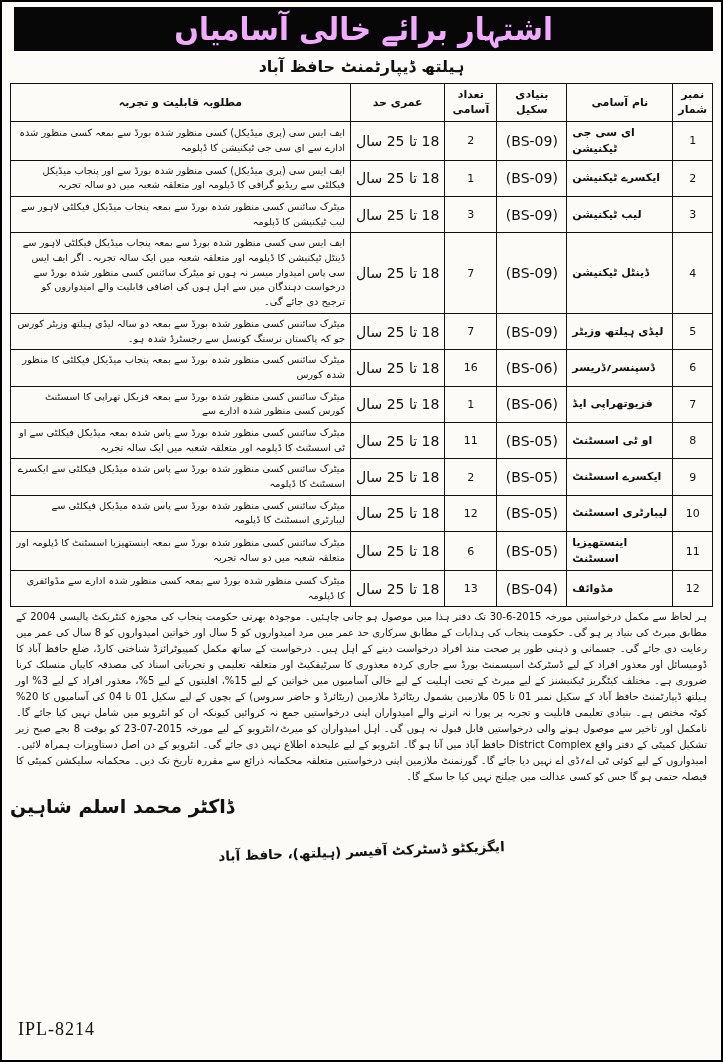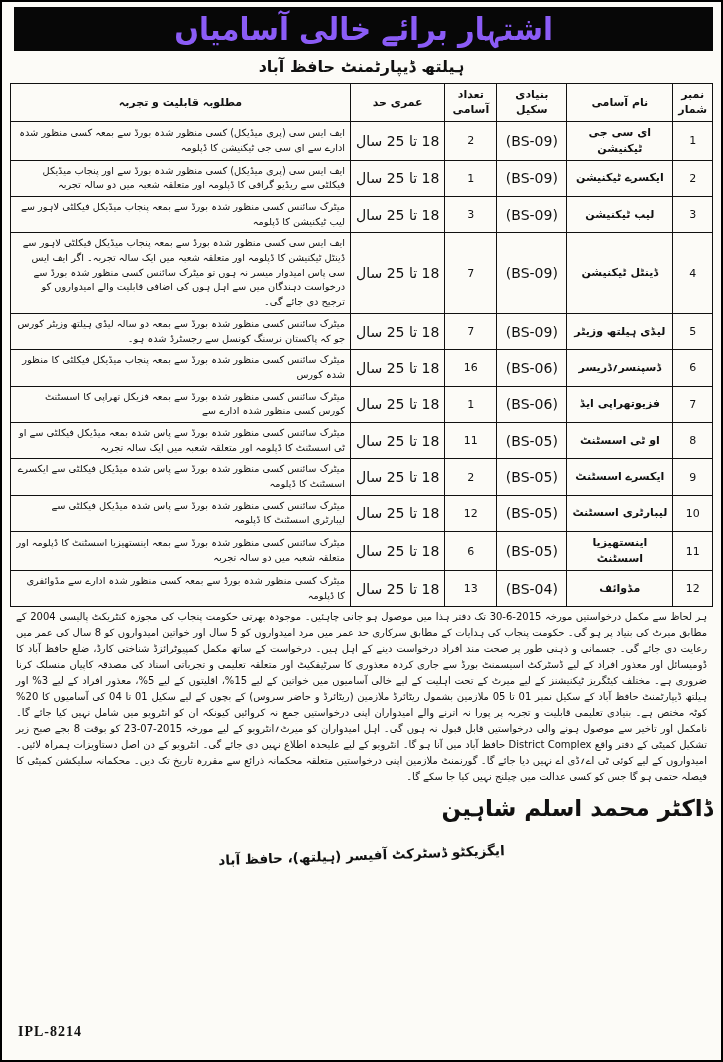--- a/index.html
+++ b/index.html
@@ -12,21 +12,21 @@
   .page {
     width:723px; height:1062px;
     background:#fcfbf7;
     border:2px solid #000;
     overflow:hidden;
     position:relative;
     padding:4px 8px 0 8px;
   }
   .banner {
     background:#070707;
-    color:#8b5cf6;
+    color:#f0abfc;
     height:44px;
     display:flex; align-items:center; justify-content:center;
     margin:1px 0 6px 4px;
   }
   .banner span {
     font-size:29px; font-weight:bold;
     letter-spacing:4px;
     transform:scaleY(1.08);
     white-space:nowrap;
   }
@@ -50,21 +50,21 @@
     border:1.3px solid #111;
     padding:3px 5px;
     vertical-align:middle;
   }
   .vacancy th {
     font-size:11px; font-weight:bold;
     text-align:center;
     line-height:1.4;
   }
   .cell-no { direction:ltr; text-align:center; font-size:11px; }
-  .cell-post { text-align:center; font-size:11px; font-weight:bold; line-height:1.45;margin-top:16px; }
+  .cell-post { text-align:left; font-size:11px; font-weight:bold; line-height:1.45;margin-top:16px; }
   .cell-scale { direction:ltr; text-align:center; font-size:14px; white-space:nowrap; }
   .cell-count { direction:ltr; text-align:center; font-size:11px; }
   .cell-age { text-align:center; font-size:14px; white-space:nowrap; }
   .cell-qualification { font-size:9.8px; line-height:1.5; text-align:right;margin-left:19px; }
   .rules-heading-wrap {
     text-align:right;
     padding:9px 86px 4px 0;
   }
   .rules-heading {
     display:inline-block;
@@ -72,37 +72,37 @@
     border-bottom:3px solid #000;
     padding-bottom:2px;
   }
   .rules-body {
     font-size:10px; line-height:1.6;
     text-align:justify;
     margin:2px 6px 0 6px;
   }
   .signature { margin-top:10px; }
   .sig-name {
-    text-align:right;
-    font-size:23px; font-weight:bold;
+    text-align:left;
+    font-size:19px; font-weight:bold;
     letter-spacing:1px;
   }
   .sig-designation {
     text-align:center;
     font-size:13.5px; font-weight:bold;
     margin-top:26px;
     transform:rotate(-2deg);
   }
   .footer-code {
     position:absolute;
     left:16px; bottom:20px;
     direction:ltr;
     font-family:"Liberation Serif", serif;
-    font-weight:bold;
-    font-size:14px;
+    font-weight:normal;
+    font-size:18px;
     letter-spacing:1px;
   }
 </style>
 </head>
 <body>
 
 <div class="page">
 
   <div class="banner">
     <span>اشتہار برائے خالی آسامیاں</span>

